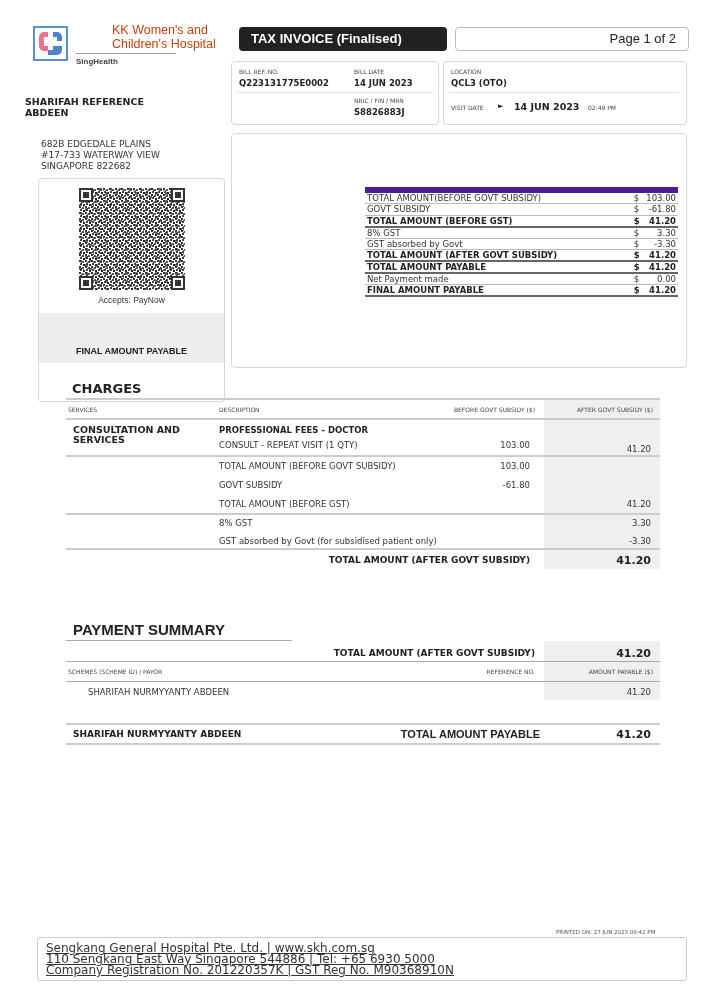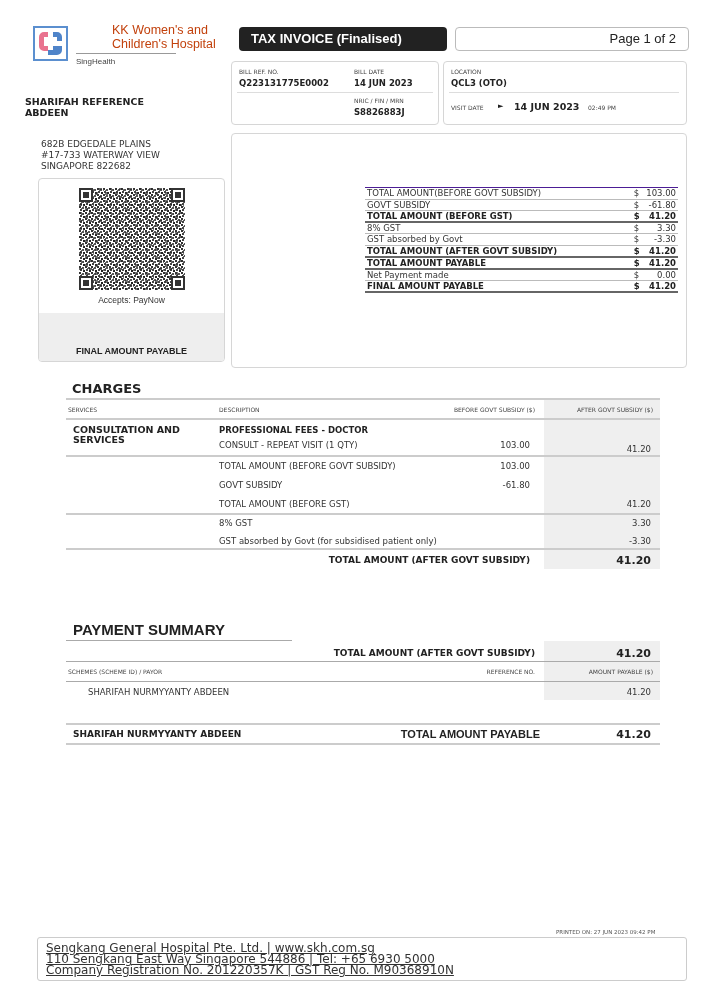--- a/index.html
+++ b/index.html
@@ -7,53 +7,53 @@
   body { position: relative; font-family: "DejaVu Sans", sans-serif; color: #222; }
   .abs { position: absolute; }
   .sans { font-family: "Liberation Sans", sans-serif; }
   .b { font-weight: bold; }
 
   
   #logo { left: 33px; top: 26px; width: 35px; height: 35px; border: 2px solid #5b8fcf; background: #fff; }
   #logo svg { display: block; }
   #hosp-name { left: 76px; top: 23px; font-size: 12.5px; line-height: 14px; color: #c2410c; font-family: "Liberation Sans", sans-serif; margin-left: 36px; }
   #hosp-rule { left: 76px; top: 53px; width: 100px; height: 1px; background: #999; }
-  #hosp-sub { left: 76px; top: 57px; font-size: 8px; color: #444; font-family: "Liberation Sans", sans-serif; }
+  #hosp-sub { left: 76px; top: 57px; font-size: 8px; color: #444; font-family: "Liberation Sans", sans-serif; font-weight: bold; }
 
   #patient-name { left: 25px; top: 97px; font-size: 9.5px; line-height: 10.5px; font-weight: bold; color: #222; width: 200px; }
   #address { left: 25px; top: 139px; font-size: 9px; line-height: 11px; color: #333; margin-left: 16px; }
 
   
   #title-box { left: 239px; top: 27px; width: 208px; height: 24px; background: #222; border-radius: 4px; color: #fff; font-family: "Liberation Sans", sans-serif; font-weight: bold; font-size: 13px; line-height: 24px; padding-left: 12px; }
   #page-box { left: 455px; top: 27px; width: 234px; height: 24px; border: 1px solid #bbb; border-radius: 4px; font-family: "Liberation Sans", sans-serif; font-size: 13px; line-height: 22px; text-align: right; padding-right: 12px; color: #222; }
 
   .card { border: 1px solid #d6d6d6; border-radius: 4px; background: #fff; }
   #bill-card { left: 231px; top: 61px; width: 208px; height: 64px; }
   #loc-card { left: 443px; top: 61px; width: 244px; height: 64px; }
   .lbl { font-size: 6px; color: #444; }
   .val { font-size: 8.5px; font-weight: bold; color: #222; }
 
   
-  #qr-card { left: 38px; top: 178px; width: 187px; height: 184px; overflow: hidden; }
+  #qr-card { left: 38px; top: 178px; width: 187px; height: 224px; overflow: hidden; }
   #qr { left: 40px; top: 9px; width: 106px; height: 102px; }
   #accepts { left: 0; top: 116px; width: 100%; text-align: center; font-size: 8.5px; color: #333; font-family: "Liberation Sans", sans-serif; }
   #qr-bottom { left: 0; top: 134px; width: 100%; height: 50px; background: #eeeeee; }
   #final-amt { left: 0; top: 7px; width: 100%; text-align: center; font-size: 21px; font-weight: bold; color: #222; }
   #final-lbl { left: 0; top: 33px; width: 100%; text-align: center; font-size: 9px; font-weight: bold; color: #222; font-family: "Liberation Sans", sans-serif; }
 
   
   #sum-card { left: 231px; top: 133px; width: 456px; height: 235px; }
   #sum-table { left: 133px; top: 53px; width: 313px; border-collapse: collapse; font-size: 8.5px; }
   #sum-table td { height: 11.5px; padding: 0 2px; color: #333; white-space: nowrap; }
   #sum-table td.c { width: 40px; text-align: left; padding-left: 60px; }
   #sum-table td.n { text-align: right; }
   #sum-table tr.bold td { font-weight: bold; color: #222; }
   #sum-table tr { border-bottom: 1px solid #bbb; }
   #sum-table tr.bold { border-bottom: 2px solid #666; }
-  #sum-table tr.first { border-top: 1px solid #4c1d95; margin-top: 20px; }
+  #sum-table tr.first { border-top: 6px solid #4c1d95; margin-top: 20px; }
 
   
   #charges-title { left: 72px; top: 381px; font-size: 13px; font-weight: bold; color: #222; }
   #charges { left: 66px; top: 398px; width: 594px; }
   .hdr-row { position: absolute; left: 0; top: 0; width: 594px; height: 22px; border-top: 2px solid #ccc; border-bottom: 2px solid #ccc; }
   .shade { background: #efefef; }
   .cell { position: absolute; white-space: nowrap; }
   .hdr { font-size: 6px; color: #444; top: 8px; }
   .row-txt { font-size: 8.5px; color: #333; }
   .hline { position: absolute; height: 2px; background: #ccc; }

